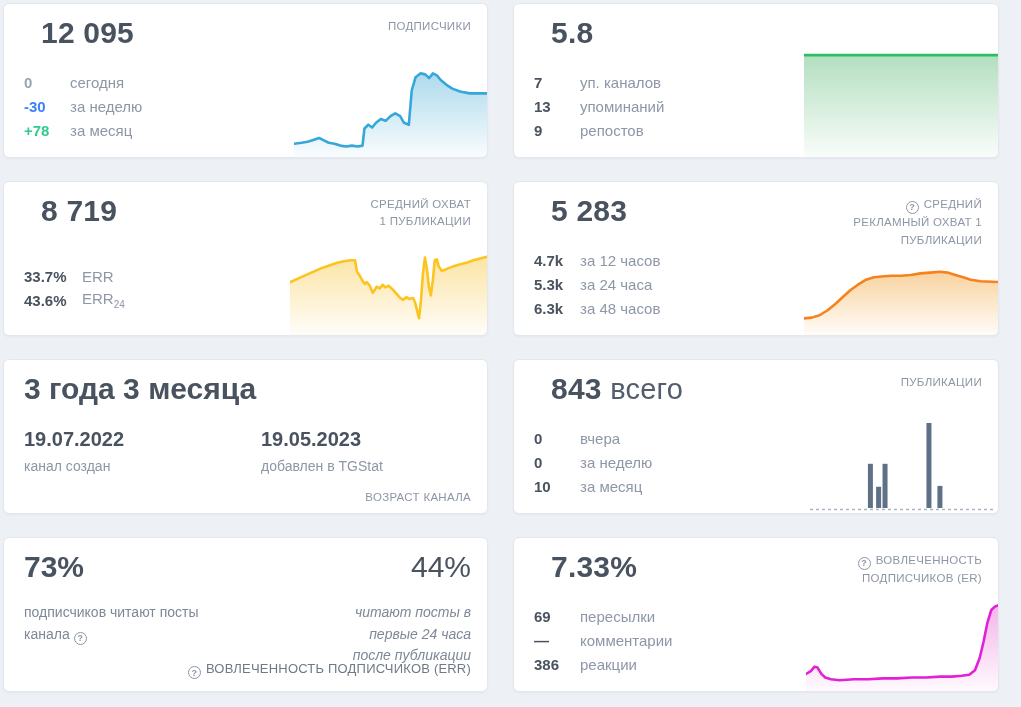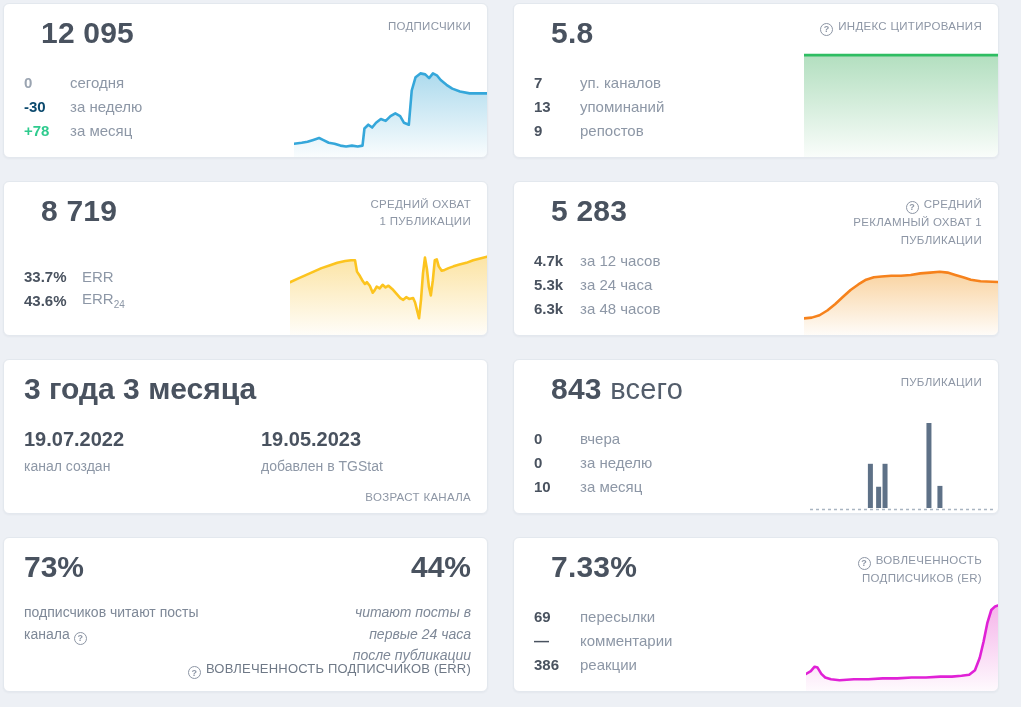--- a/index.html
+++ b/index.html
@@ -49,21 +49,21 @@
   .w110{max-width:110px;}
   .w150{max-width:150px;}
   .w130{max-width:132px;}
   .stats{position:absolute;left:20px;top:66px;}
   .stats-late{top:82px;}
   .stat-row{display:flex;align-items:center;height:24px;font-size:15px;}
   .stat-val{width:46px;flex:0 0 46px;font-weight:bold;color:#49525f;}
   .stat-label{color:#8d97a6;white-space:nowrap;}
   .stat-sub{font-size:10px;color:#8d97a6;}
   .v-muted{color:#9aa4b1;}
-  .v-neg{color:#0c4a6e;}
+  .v-neg{color:#3b82f6;}
   .v-pos{color:#2fcb8e;}
   .chart{position:absolute;right:0;bottom:0;}
   .chart svg{width:100%;height:100%;display:block;}
   .chart-subscribers{width:193px;height:95px;}
   .chart-citation{width:194px;height:104px;}
   .chart-reach{width:197px;height:88px;}
   .chart-adreach{width:194px;height:79px;}
   .chart-pubs{width:183px;height:90px;right:5px;bottom:2px;}
   .chart-er{width:192px;height:90px;}
   .help-icon{
@@ -79,21 +79,21 @@
   .age-heading{
     position:absolute;left:20px;top:12px;
     font-size:30px;font-weight:bold;color:#49525f;
   }
   .date-col{position:absolute;top:68px;}
   .date-col-1{left:20px;}
   .date-col-2{left:257px;}
   .date-val{font-size:20px;font-weight:bold;color:#49525f;}
   .date-label{font-size:14px;color:#8d97a6;margin-top:7px;}
   .pct-value-left{position:absolute;left:20px;top:12px;font-size:30px;font-weight:bold;color:#49525f;}
-  .pct-value-right{position:absolute;right:16px;top:12px;font-size:30px;font-weight:bold;color:#49525f;}
+  .pct-value-right{position:absolute;right:16px;top:12px;font-size:30px;font-weight:normal;color:#49525f;}
   .caption{font-size:14px;color:#7e8897;line-height:1.55;}
   .caption-left{position:absolute;left:20px;top:64px;max-width:210px;}
   .caption-right{position:absolute;right:16px;top:64px;max-width:142px;text-align:right;font-style:italic;}
 </style>
 </head>
 <body>
 
 <div class="grid">
 
   <section class="card">
@@ -122,21 +122,20 @@
             </linearGradient>
           </defs>
           <path d="M0,86 L8,85 L14,84 L20,82 L26,80 L30,82 L36,85 L42,86 L48,88 L54,89 L60,88 L66,89 L71,88 L73,70 L77,66 L81,69 L85,64 L90,60 L95,62 L100,57 L105,54 L110,57 L114,64 L119,66 L122,30 L126,16 L131,12 L136,13 L140,17 L144,12 L148,14 L152,19 L158,24 L164,28 L172,31 L182,33 L200,33 L200,100 L0,100 Z" fill="url(#grad0)"></path>
           <path d="M0,86 L8,85 L14,84 L20,82 L26,80 L30,82 L36,85 L42,86 L48,88 L54,89 L60,88 L66,89 L71,88 L73,70 L77,66 L81,69 L85,64 L90,60 L95,62 L100,57 L105,54 L110,57 L114,64 L119,66 L122,30 L126,16 L131,12 L136,13 L140,17 L144,12 L148,14 L152,19 L158,24 L164,28 L172,31 L182,33 L200,33" fill="none" stroke="#35a7da" stroke-width="2.6" stroke-linejoin="round" stroke-linecap="round" vector-effect="non-scaling-stroke"></path>
         </svg>
       </div>
   </section>
 
   <section class="card">
     <div class="card-value">5.8</div>
-    <div class="card-title"><span class="help-icon"></span><span>ИНДЕКС ЦИТИРОВАНИЯ</span></div>
     <div class="stats">
       <div class="stat-row">
         <span class="stat-val">7</span>
         <span class="stat-label">уп. каналов</span>
       </div>
       <div class="stat-row">
         <span class="stat-val">13</span>
         <span class="stat-label">упоминаний</span>
       </div>
       <div class="stat-row">

